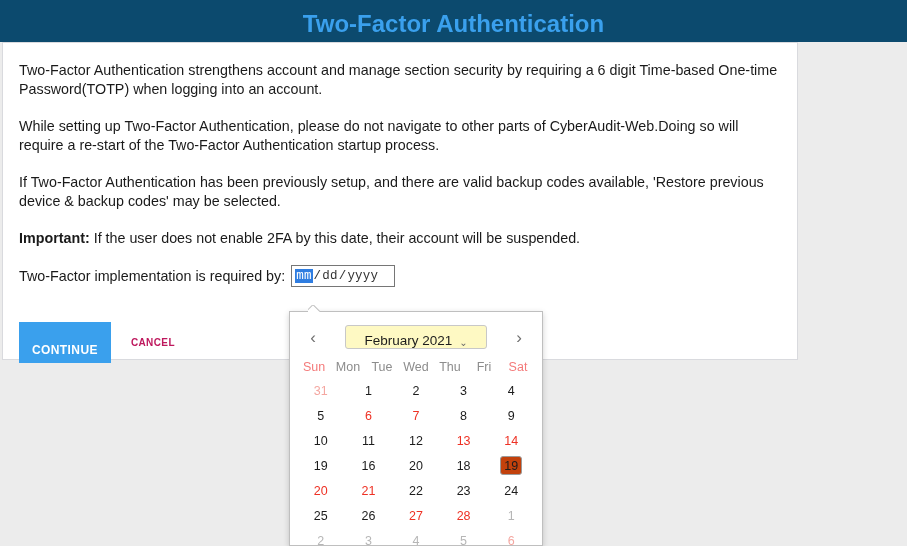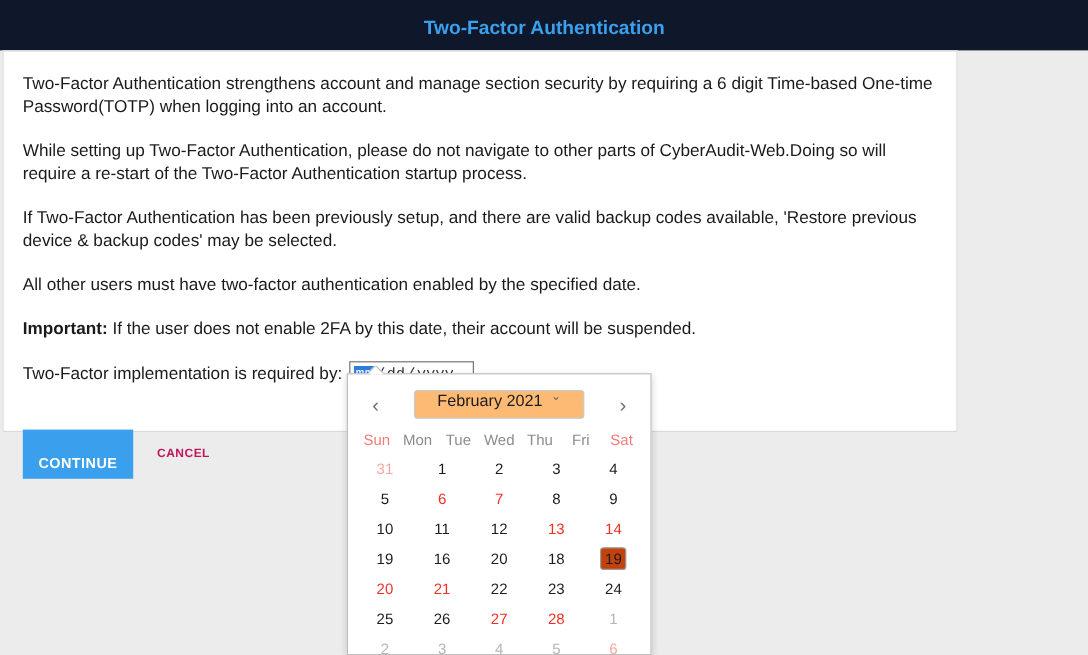--- a/index.html
+++ b/index.html
@@ -12,25 +12,25 @@
     background: #ececec;
     font-family: "Liberation Sans", sans-serif;
     position: relative;
     overflow: hidden;
   }
 
   
   #page-title {
     text-align: center;
     color: #3aa0ed;
-    font-size: 16px;
+    font-size: 24px;
     font-weight: bold;
     line-height: 20px;
     padding-top: 14px;
-    background: #0f172a;
+    background: #0c4a6e;
     height: 28px;
   }
 
   
   #panel {
     position: absolute;
     left: 2px;
     top: 42px;
     width: 796px;
     height: 318px;
@@ -169,25 +169,25 @@
     font-size: 17px;
     line-height: 17px;
     cursor: pointer;
     background: none;
     border: none;
     font-family: "Liberation Sans", sans-serif;
   }
   #cal-month-select {
     border: 1px solid #c8c8c8;
     border-radius: 3px;
-    background: #fdba74;
+    background: #fef9c3;
     min-width: 124px;
     height: 22px;
     display: flex;
-    align-items: flex-start;
+    align-items: flex-end;
     justify-content: center;
     gap: 7px;
     font-size: 13.5px;
     color: #1c1c1c;
     cursor: pointer;
     padding: 0 8px;
   }
   #cal-month-chevron {
     font-size: 10px;
     color: #6a6a6a;
@@ -246,21 +246,20 @@
 
 <div id="panel">
   <div id="panel-inner">
 
     <p class="para">Two-Factor Authentication strengthens account and manage section security by requiring a 6 digit Time-based One-time Password(TOTP) when logging into an account.</p>
 
     <p class="para">While setting up Two-Factor Authentication, please do not navigate to other parts of CyberAudit-Web.Doing so will require a re-start of the Two-Factor Authentication startup process.</p>
 
     <p class="para">If Two-Factor Authentication has been previously setup, and there are valid backup codes available, 'Restore previous device &amp; backup codes' may be selected.</p>
 
-    <p class="para tight">All other users must have two-factor authentication enabled by the specified date.</p>
 
     <p class="para tight"><b>Important:</b><span> If the user does not enable 2FA by this date, their account will be suspended.</span></p>
 
     <div id="date-row">
       <span>Two-Factor implementation is required by:</span>
       <div id="date-input">
         <span id="date-mm">mm</span>
         <span class="date-sep">/</span>
         <span class="date-ph">dd</span>
         <span class="date-sep">/</span>

